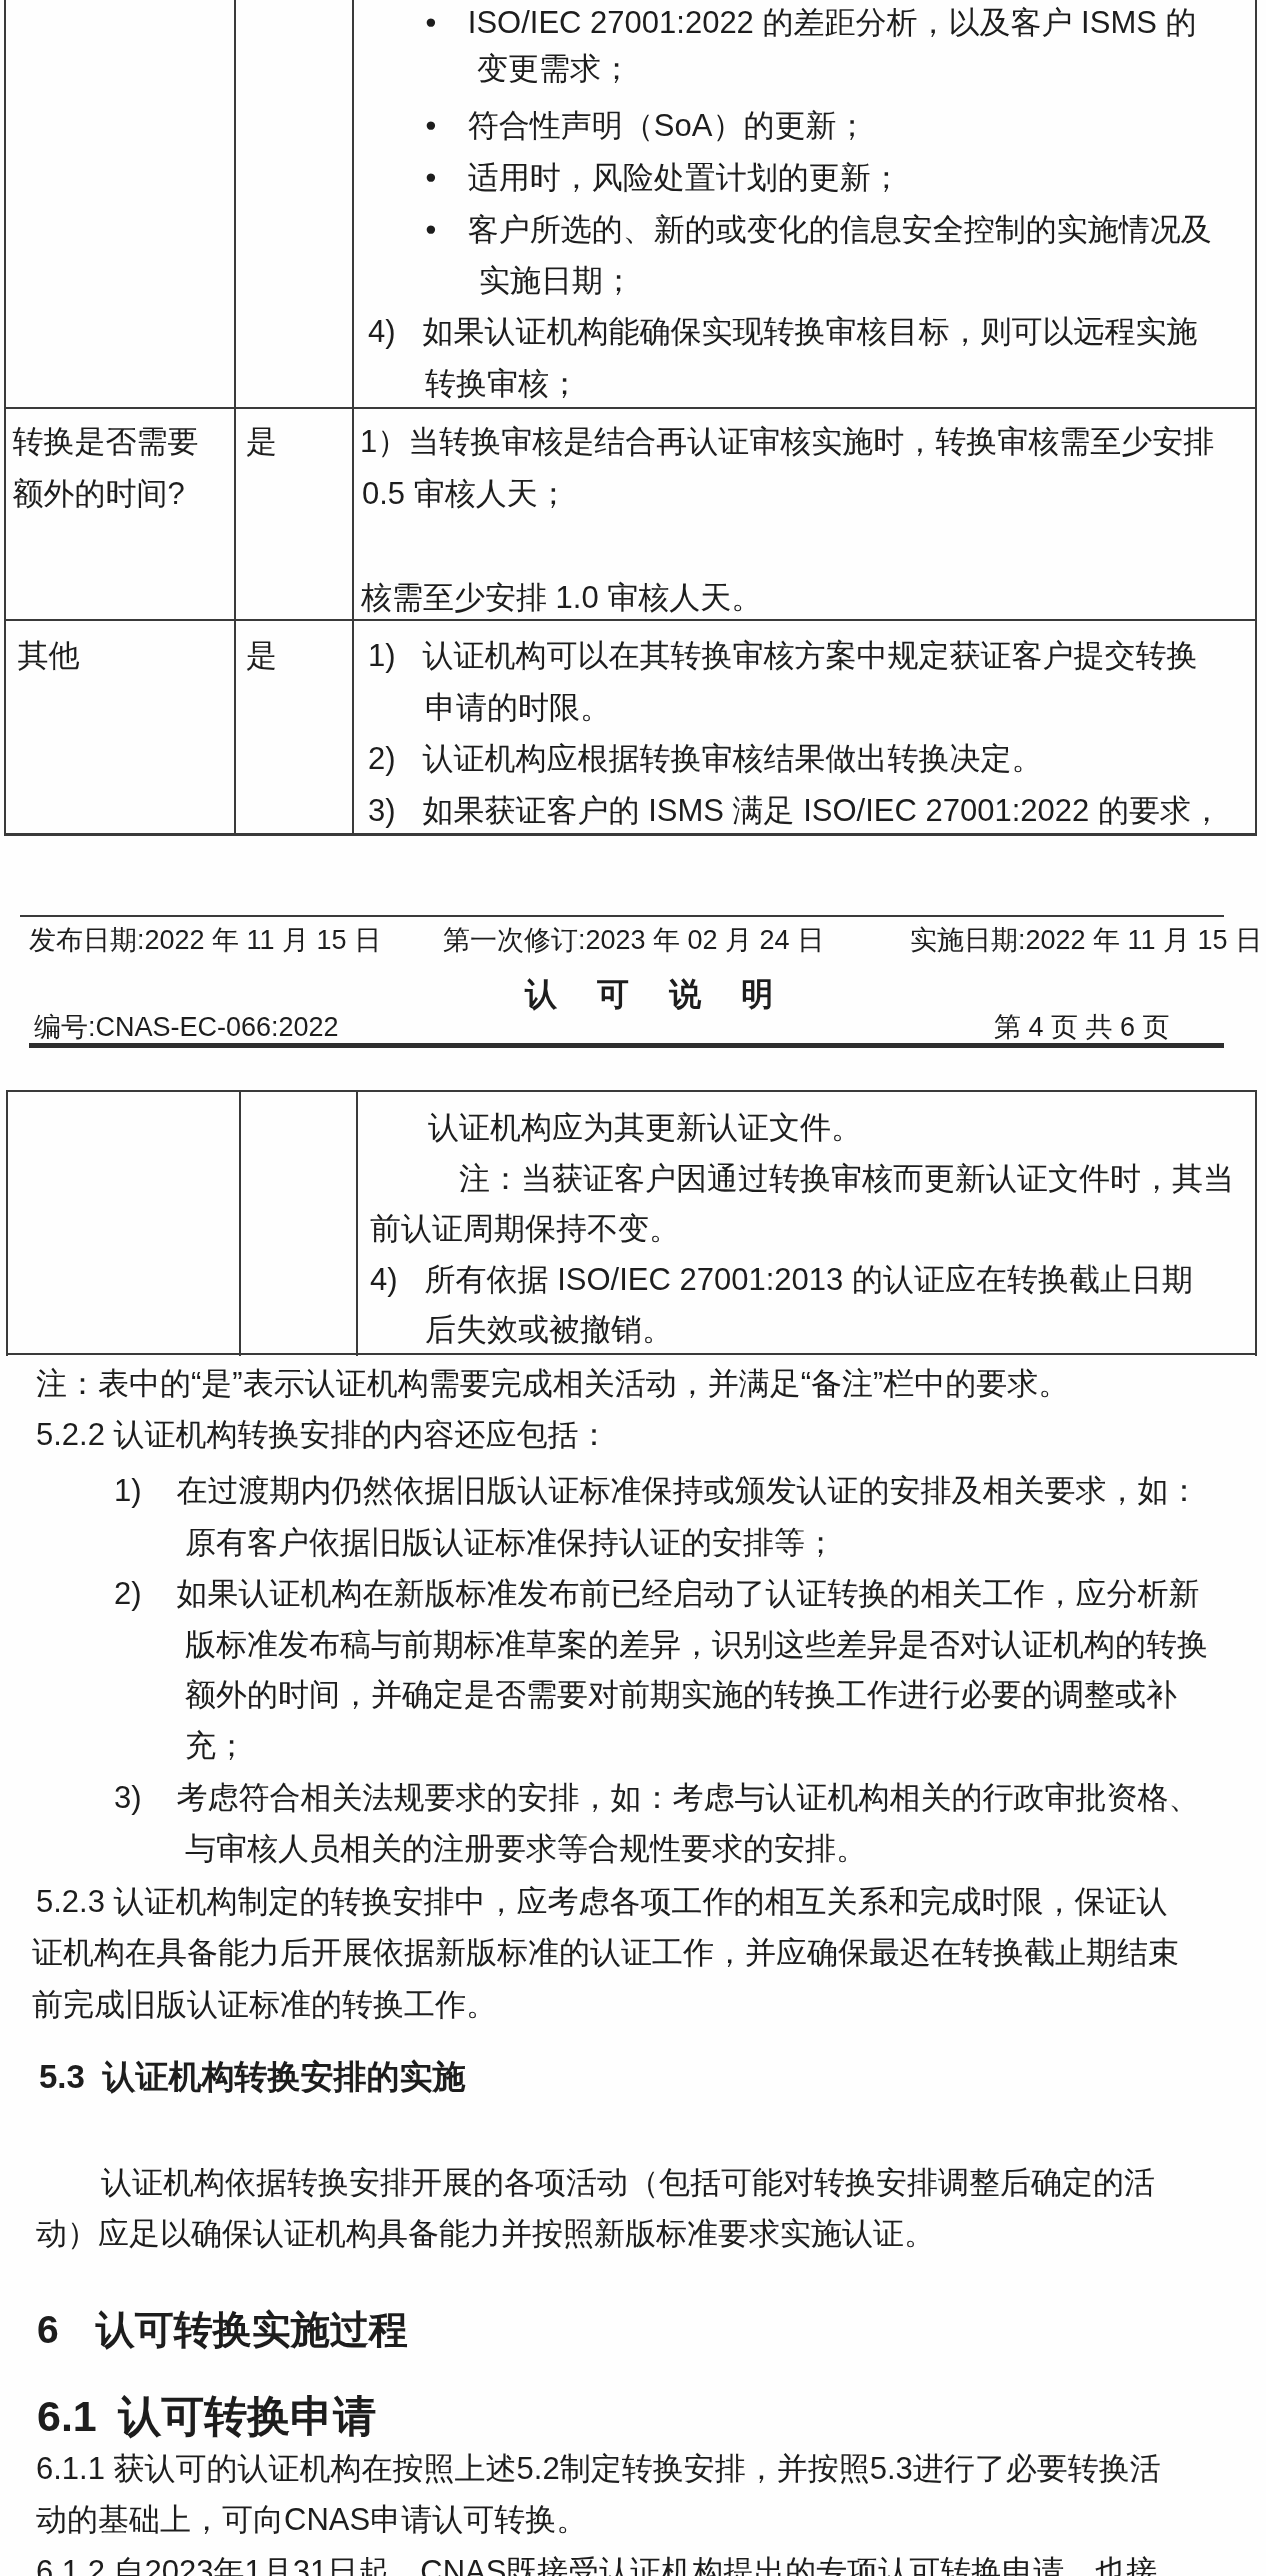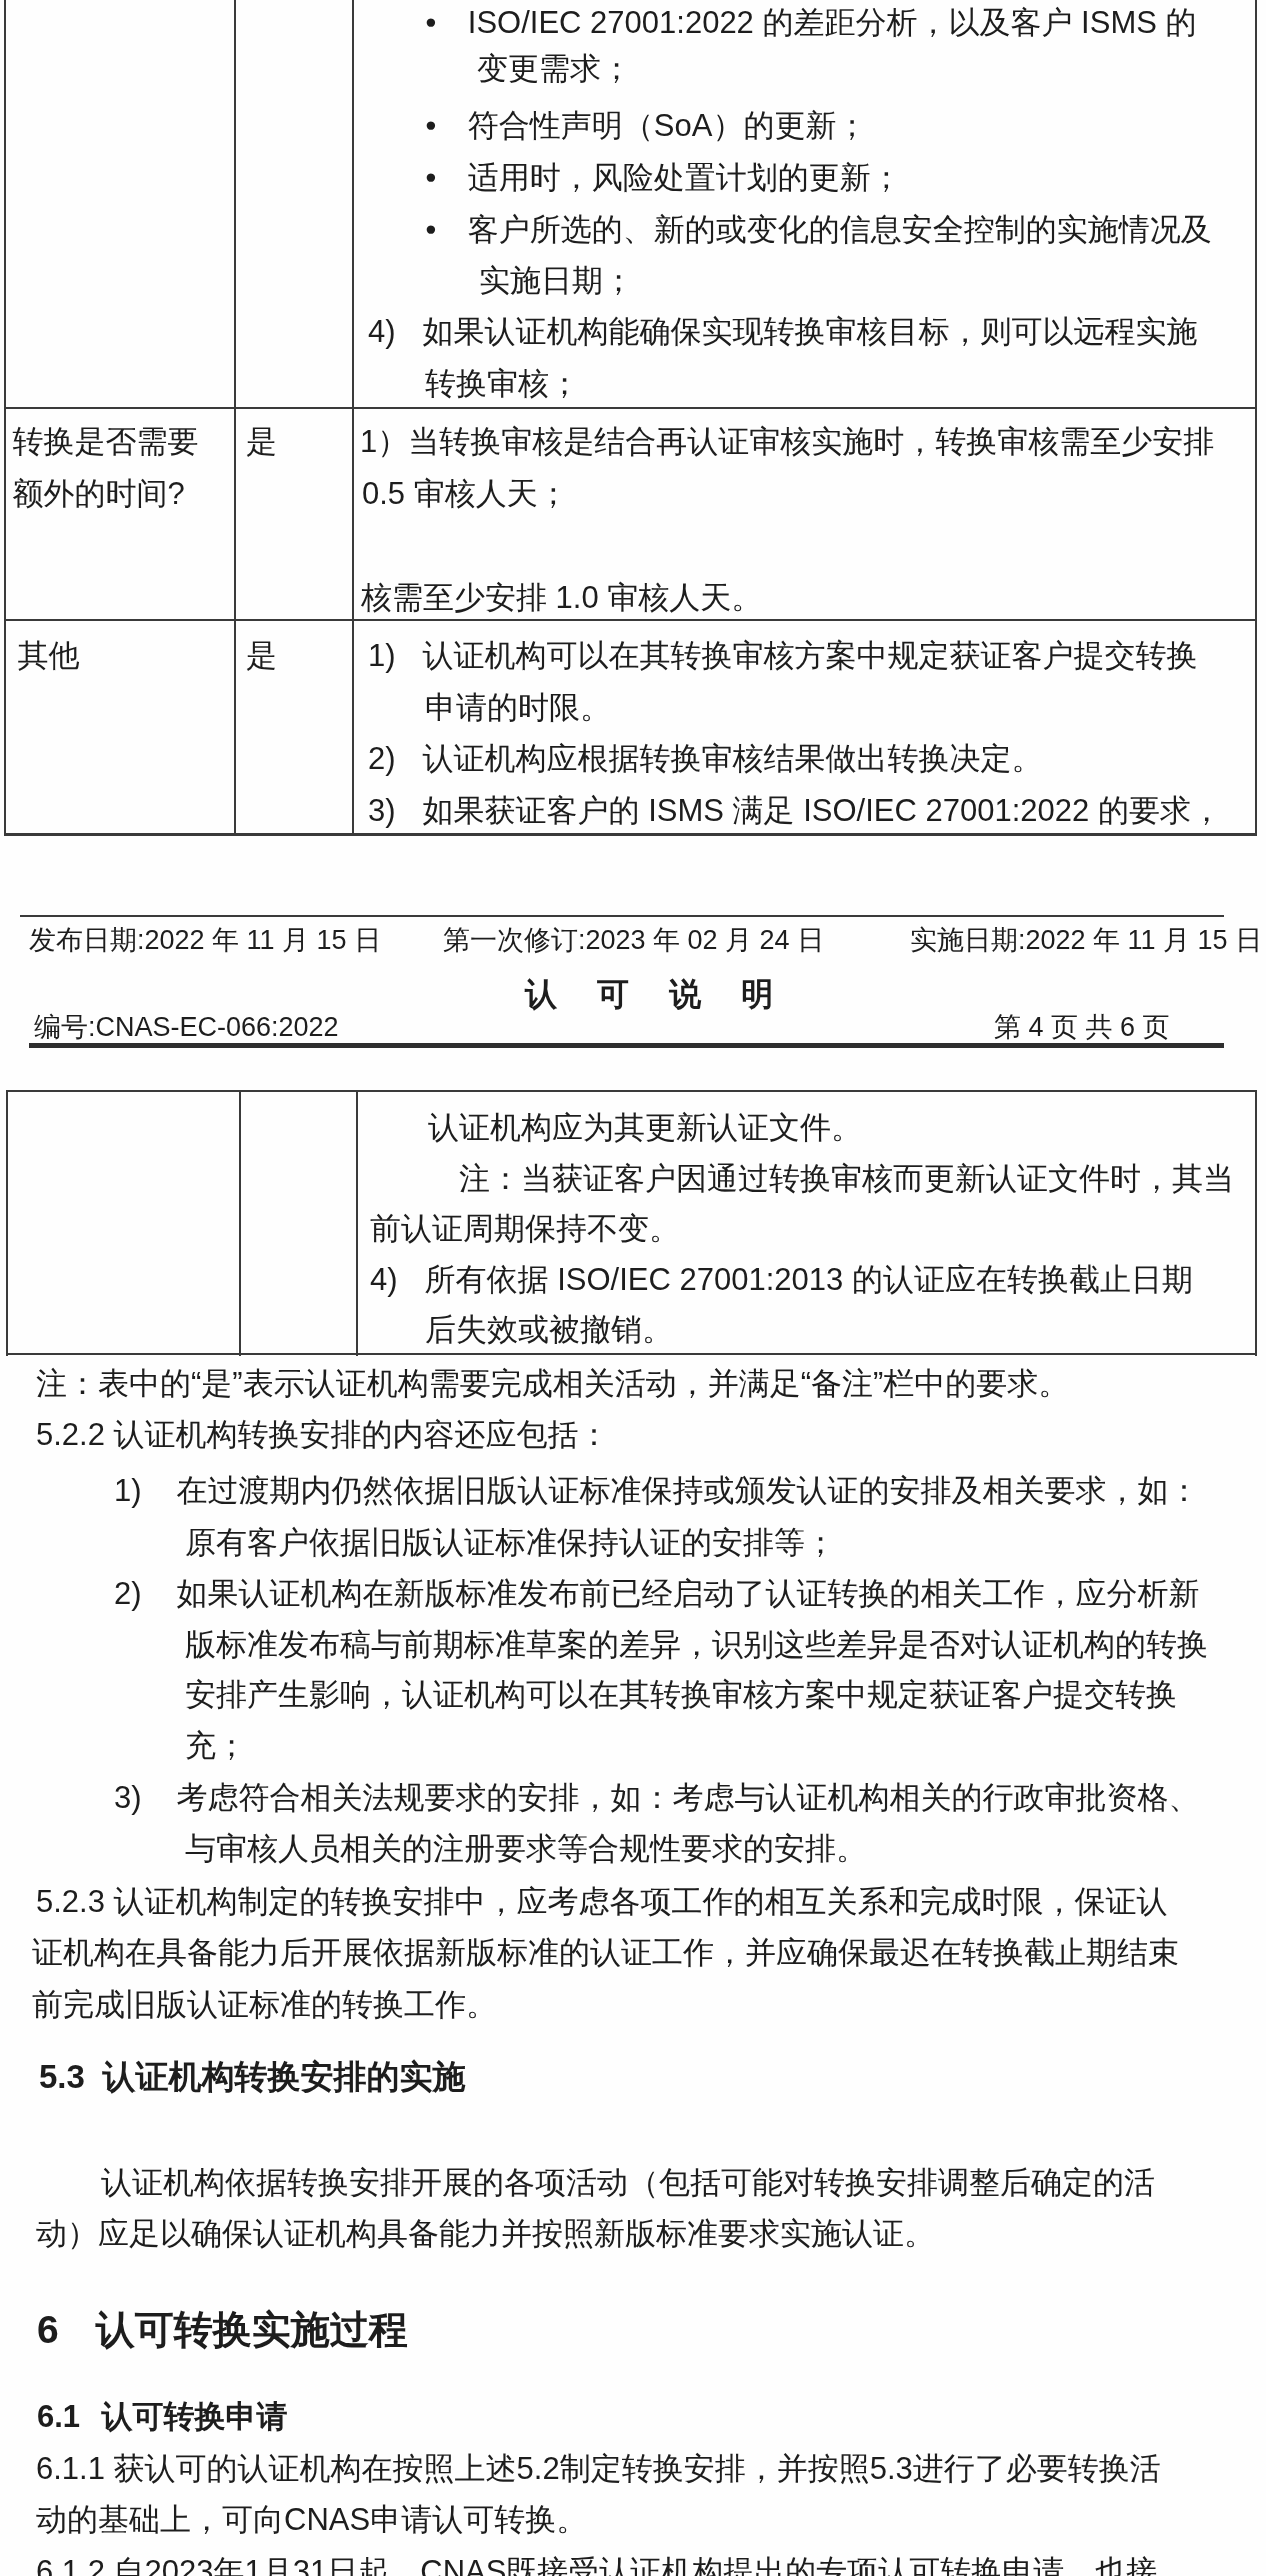--- a/index.html
+++ b/index.html
@@ -80,35 +80,35 @@
   <div class="ln" style="left:425px;top:1308px">后失效或被撤销。</div>
 
   <div class="ln" style="left:36px;top:1362px">注：表中的“是”表示认证机构需要完成相关活动，并满足“备注”栏中的要求。</div>
   <div class="ln" style="left:36px;top:1413px">5.2.2 认证机构转换安排的内容还应包括：</div>
 
   <div class="ln" style="left:114px;top:1469px"><span>1)</span><span class="nt2">在过渡期内仍然依据旧版认证标准保持或颁发认证的安排及相关要求，如：</span></div>
   <div class="ln" style="left:185px;top:1521px">原有客户依据旧版认证标准保持认证的安排等；</div>
 
   <div class="ln" style="left:114px;top:1572px"><span>2)</span><span class="nt2">如果认证机构在新版标准发布前已经启动了认证转换的相关工作，应分析新</span></div>
   <div class="ln" style="left:185px;top:1623px">版标准发布稿与前期标准草案的差异，识别这些差异是否对认证机构的转换</div>
-  <div class="ln" style="left:185px;top:1673px">安排产生影响，认证机构可以在其转换审核方案中规定获证客户提交转换</div>
+  <div class="ln" style="left:185px;top:1673px">额外的时间，并确定是否需要对前期实施的转换工作进行必要的调整或补</div>
   <div class="ln" style="left:185px;top:1724px">充；</div>
 
   <div class="ln" style="left:114px;top:1776px"><span>3)</span><span class="nt2">考虑符合相关法规要求的安排，如：考虑与认证机构相关的行政审批资格、</span></div>
   <div class="ln" style="left:185px;top:1827px">与审核人员相关的注册要求等合规性要求的安排。</div>
 
   <div class="ln" style="left:36px;top:1880px">5.2.3 认证机构制定的转换安排中，应考虑各项工作的相互关系和完成时限，保证认</div>
   <div class="ln" style="left:32px;top:1983px">前完成旧版认证标准的转换工作。</div>
   <div class="ln" style="left:32px;top:1931px">证机构在具备能力后开展依据新版标准的认证工作，并应确保最迟在转换截止期结束</div>
 
   <div class="ln b" style="left:39px;top:2055px;font-size:33px"><span>5.3</span><span class="gap18">认证机构转换安排的实施</span></div>
   <div class="ln" style="left:101px;top:2161px">认证机构依据转换安排开展的各项活动（包括可能对转换安排调整后确定的活</div>
   <div class="ln" style="left:36px;top:2212px">动）应足以确保认证机构具备能力并按照新版标准要求实施认证。</div>
 
   <div class="ln b" style="left:37px;top:2308px;font-size:39px"><span>6</span><span class="gap30">认可转换实施过程</span></div>
-  <div class="ln b" style="left:37px;top:2395px;font-size:31px"><span>6.1</span><span class="gap22">认可转换申请</span></div>
+  <div class="ln b" style="left:37px;top:2395px;font-size:43px"><span>6.1</span><span class="gap22">认可转换申请</span></div>
 
   <div class="ln" style="left:36px;top:2447px">6.1.1 获认可的认证机构在按照上述5.2制定转换安排，并按照5.3进行了必要转换活</div>
   <div class="ln" style="left:36px;top:2498px">动的基础上，可向CNAS申请认可转换。</div>
   <div class="ln" style="left:36px;top:2550px">6.1.2 自2023年1月31日起，CNAS既接受认证机构提出的专项认可转换申请，也接</div>
 
 </div>
 
 
 </body></html>

